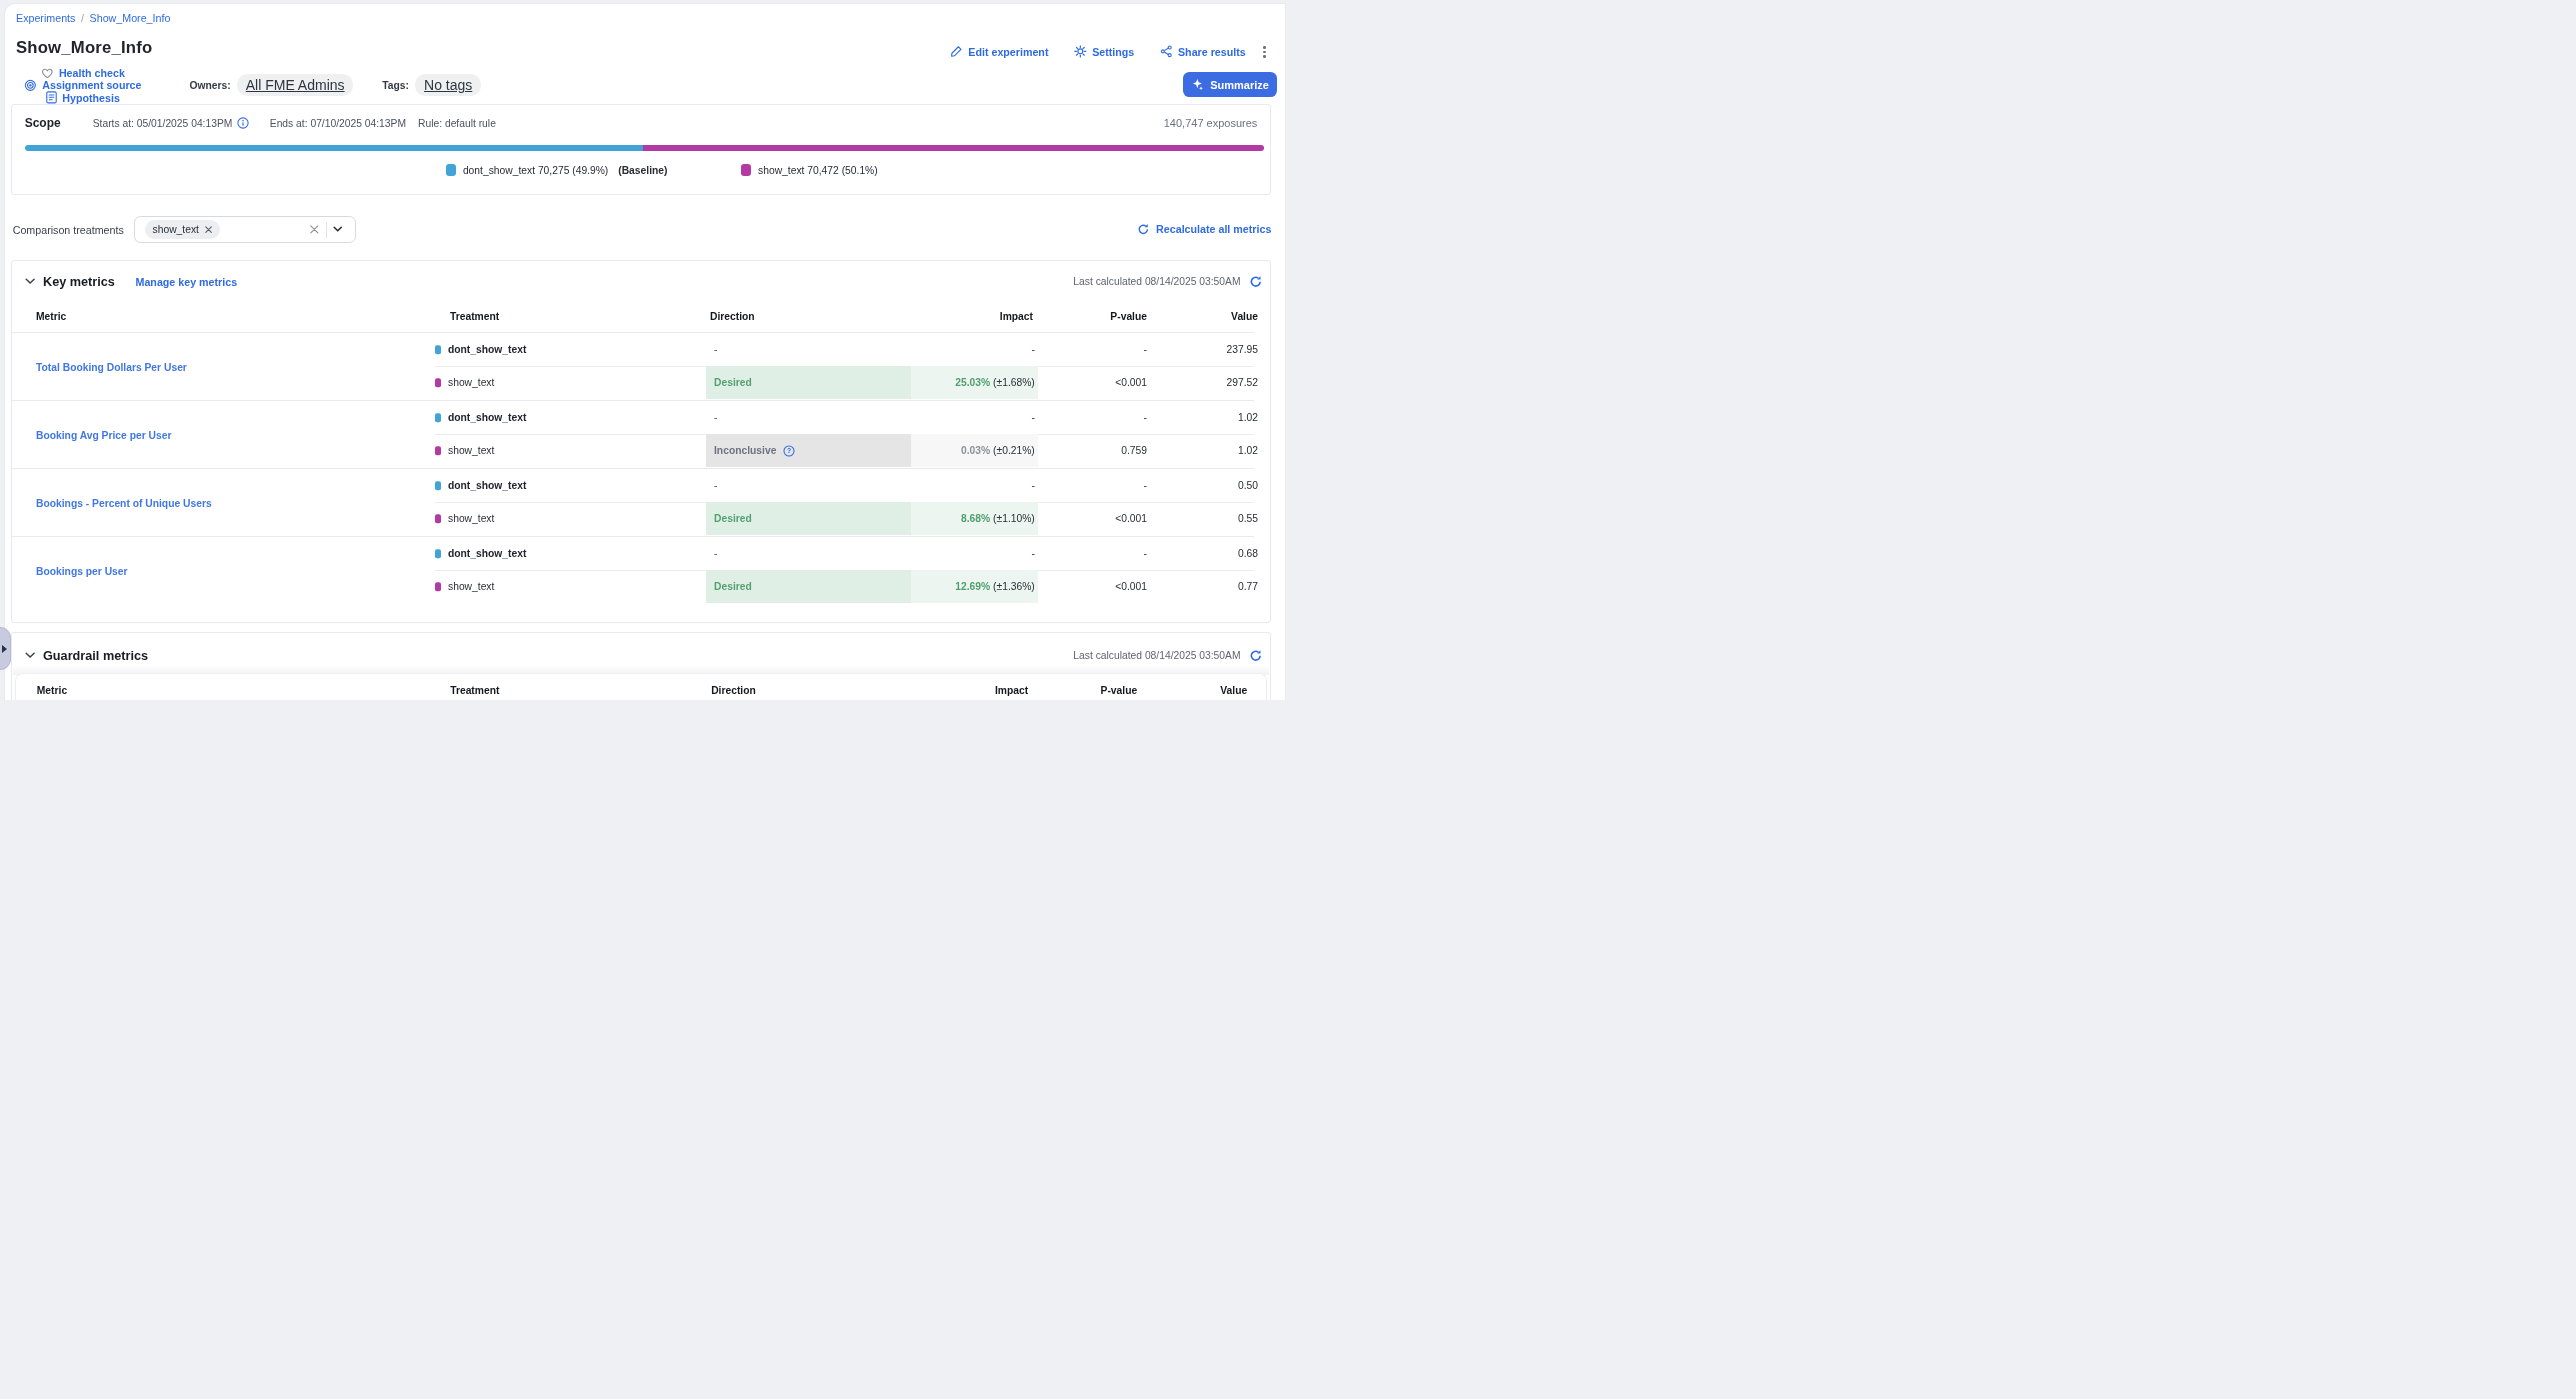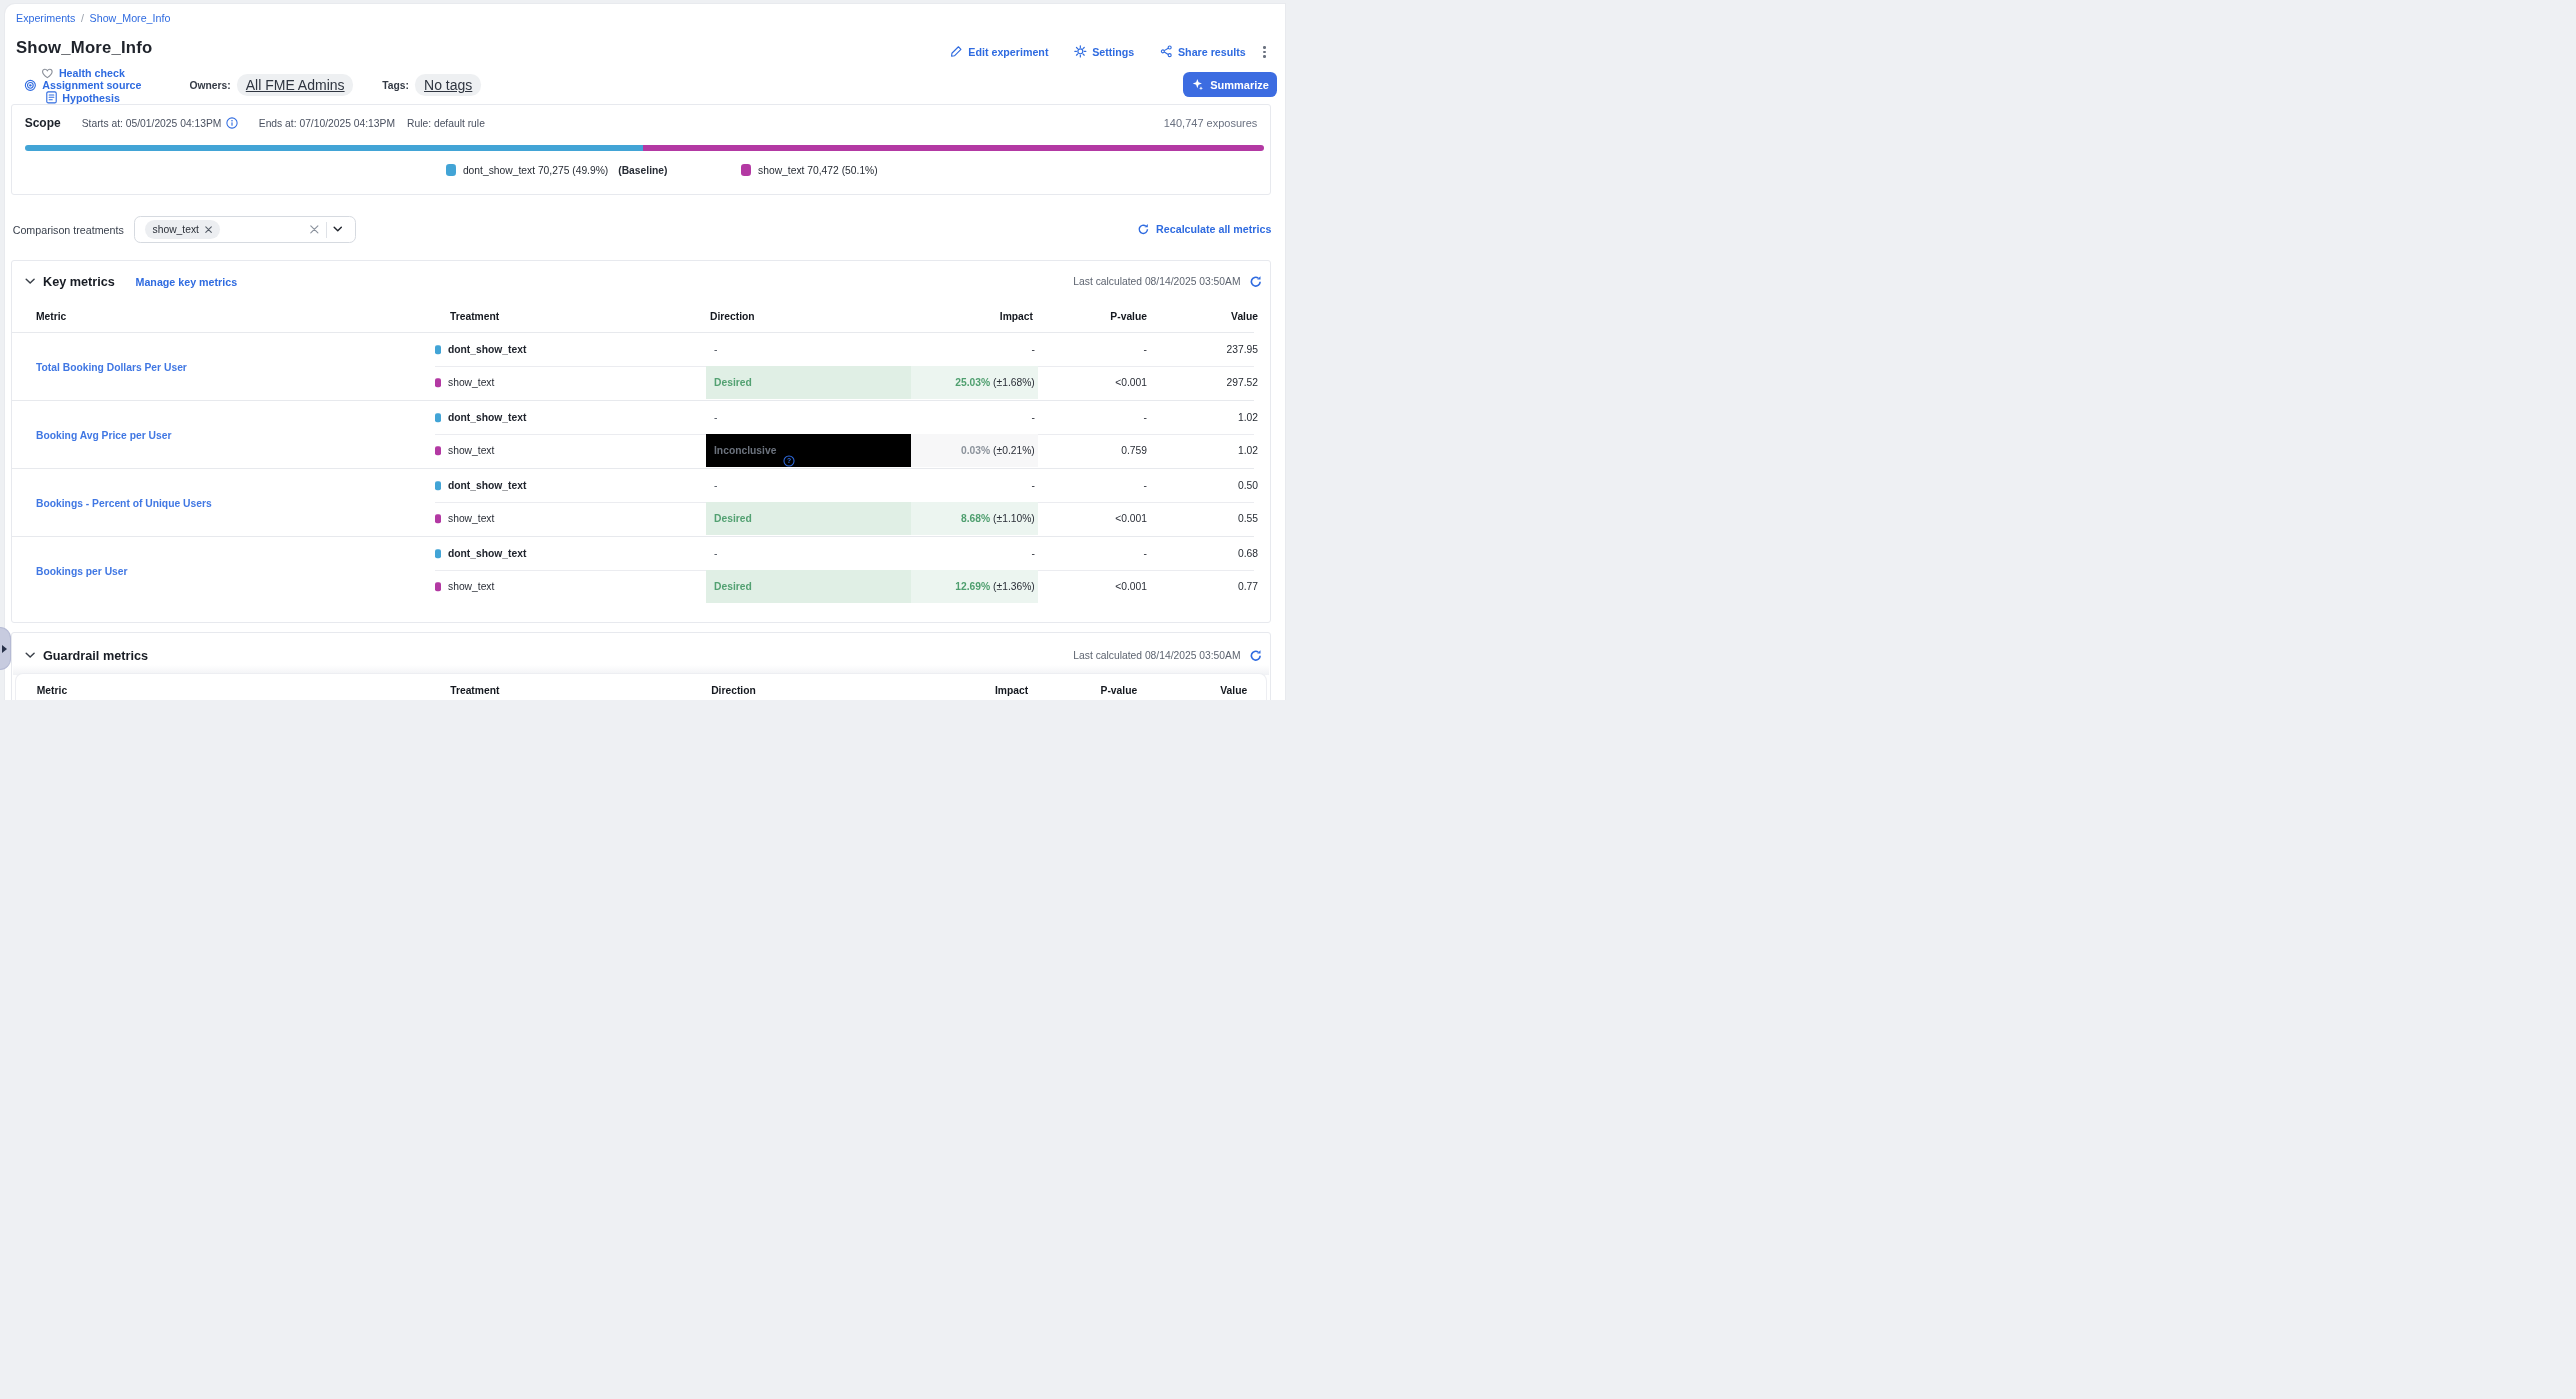--- a/index.html
+++ b/index.html
@@ -28,21 +28,21 @@
   .tags-label{margin-left:29px;}
   .summarize{left:1183px;top:72px;width:94px;height:25.4px;background:#3c6ce1;border-radius:6.4px;color:#fff;
              display:flex;align-items:center;justify-content:center;gap:6.4px;font-size:11px;font-weight:600;cursor:pointer;}
 
   
   .card{background:#fff;border:0.8px solid #e7e9ee;border-radius:3px;}
   .scope-card{left:11px;top:104px;width:1258px;height:89px;}
   .scope-row{position:absolute;left:12.7px;right:12.7px;top:11px;display:flex;align-items:center;}
   .scope-title{font-size:12px;font-weight:700;color:#1d222b;}
   .scope-txt{font-size:10.3px;color:#4a5160;}
-  .ml18{margin-left:21px;} .ml6{margin-left:4.8px;} .ml26{margin-left:20.6px;} .ml15{margin-left:12px;}
+  .ml18{margin-left:32px;} .ml6{margin-left:4.8px;} .ml26{margin-left:20.6px;} .ml15{margin-left:12px;}
   .exposures{margin-left:auto;font-size:11px;color:#6a7180;}
   .split-bar{position:absolute;left:12.7px;right:6.4px;top:40px;height:6.4px;border-radius:3.2px;overflow:hidden;display:flex;}
   .split-bar .seg{height:100%;}
   .legend{position:absolute;left:0;right:0;top:59px;display:flex;justify-content:center;gap:32px;align-items:center;}
   .legend-item{display:flex;align-items:center;gap:7.1px;font-size:10.3px;color:#272c35;padding-left:42px;}
   .legend-sq{width:9.5px;height:12px;border-radius:3.2px;}
   .legend b{font-weight:700;}
 
   
   .cmp-label{left:12.7px;top:224px;font-size:10.7px;color:#3b424e;}
@@ -81,21 +81,21 @@
   .tsq{position:absolute;left:423px;top:50%;transform:translateY(-50%);width:5.6px;height:9.5px;border-radius:2px;}
   .tlabel{position:absolute;left:436px;top:0;line-height:33px;font-size:10.3px;color:#2a2e37;}
   .tlabel.bold{font-weight:700;color:#21252e;}
   .cell-dir{position:absolute;left:694px;width:205px;height:33px;line-height:33px;padding-left:8px;box-sizing:border-box;font-size:10.3px;color:#454c57;display:flex;align-items:center;gap:6.4px;}
   .cell-impact{position:absolute;left:899px;width:127px;height:33px;line-height:33px;text-align:right;padding-right:3.2px;box-sizing:border-box;font-size:10.3px;color:#2a2e37;}
   .cell-p{position:absolute;left:1026px;width:109px;line-height:33px;text-align:right;font-size:10.3px;color:#2a2e37;}
   .cell-v{position:absolute;left:1135px;width:111px;line-height:33px;text-align:right;font-size:10.3px;color:#262b33;}
   .tone-desired .cell-dir{background:#e0efe5;color:#53a172;font-weight:600;}
   .tone-desired .cell-impact{background:#ecf5f0;}
   .tone-desired .impact-pct{color:#4f9f6f;font-weight:700;}
-  .tone-inconclusive .cell-dir{background:#000000;color:#6c737e;font-weight:600;align-items:flex-end;}
+  .tone-inconclusive .cell-dir{background:#e5e5e5;color:#6c737e;font-weight:600;}
   .tone-inconclusive .cell-impact{background:#f7f7f8;}
   .tone-inconclusive .impact-pct{color:#8b929b;font-weight:700;}
   .impact-ci{color:#2a2e37;font-weight:400;}
   .help{cursor:pointer;display:flex;align-items:center;}
 
   
   .guard-card{left:11px;top:632px;width:1258px;height:95px;}
   .fade-strip{position:absolute;left:0.8px;right:0.8px;top:32px;height:9.5px;background:linear-gradient(#ffffff,#f1f2f5);}
   .inner-table{position:absolute;left:3.2px;right:3.2px;top:40px;height:64px;background:#fff;border:0.8px solid #edeef2;border-bottom:none;border-radius:8px 8px 0 0;}
   .g-head span{position:absolute;top:8px;line-height:17.5px;font-size:10.3px;font-weight:700;color:#14181f;}

